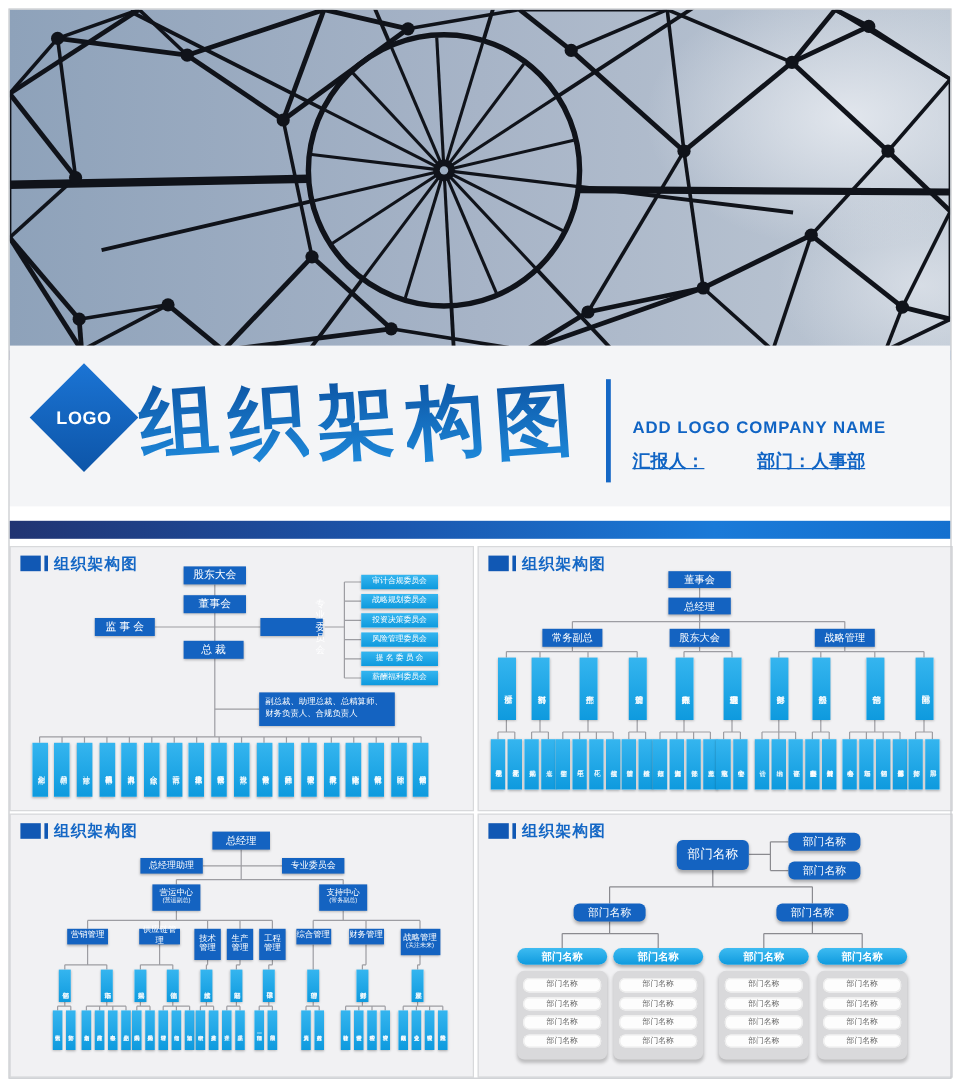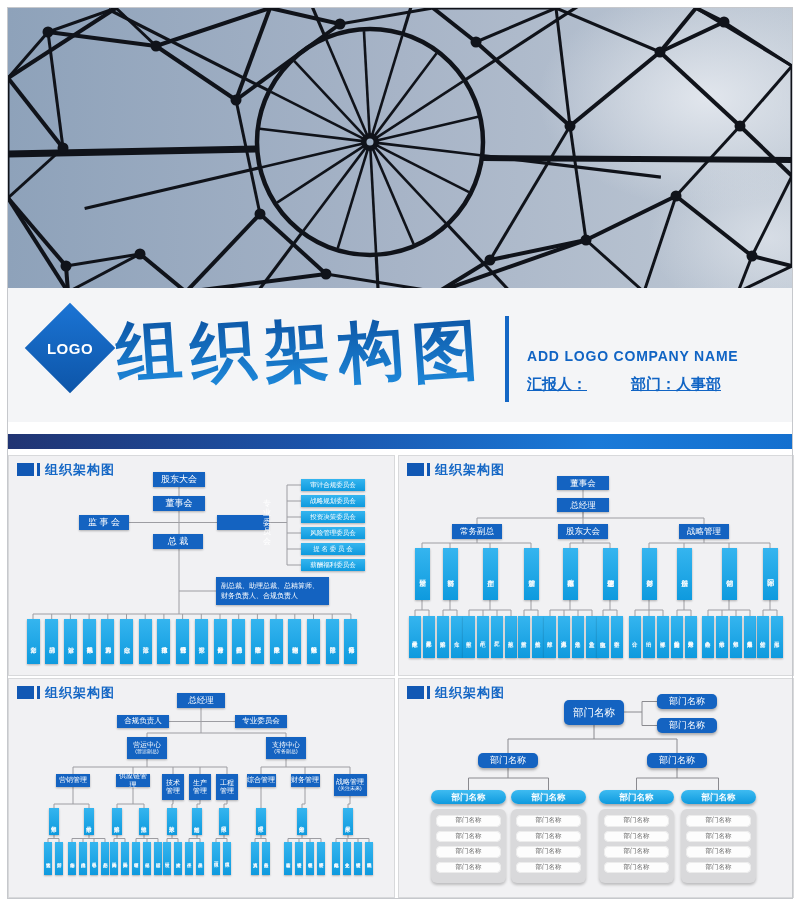--- a/index.html
+++ b/index.html
@@ -329,21 +329,21 @@
         <path d="M218 121V125M215 125H218M215 125V129" stroke="#9d9da2" stroke-width="1" fill="none"></path>
         <path d="M215 156V159.5M207 159.5H218M207 159.5V163M218 159.5V163" stroke="#9d9da2" stroke-width="1" fill="none"></path>
         <path d="M252 108V125M252 125H252M252 125V129" stroke="#9d9da2" stroke-width="1" fill="none"></path>
         <path d="M252 156V159.5M246 159.5H257M246 159.5V163M257 159.5V163" stroke="#9d9da2" stroke-width="1" fill="none"></path>
         <path d="M296 108V125M293 125H296M293 125V129" stroke="#9d9da2" stroke-width="1" fill="none"></path>
         <path d="M293 156V159.5M279 159.5H312M279 159.5V163M290 159.5V163M301 159.5V163M312 159.5V163" stroke="#9d9da2" stroke-width="1" fill="none"></path>
         <path d="M341 117V125M339 125H341M339 125V129" stroke="#9d9da2" stroke-width="1" fill="none"></path>
         <path d="M339 156V159.5M327 159.5H360M327 159.5V163M338 159.5V163M349 159.5V163M360 159.5V163" stroke="#9d9da2" stroke-width="1" fill="none"></path>
       </svg>
       <div class="b dk" style="left: 168px; top: 14px; width: 48px; height: 15px; font-size: 8.5px;">总经理</div>
-      <div class="b dk" style="left: 108px; top: 36px; width: 52px; height: 13px; font-size: 7.5px;">合规负责人</div>
+      <div class="b dk" style="left: 108px; top: 36px; width: 52px; height: 13px; font-size: 7.5px;">总经理助理</div>
       <div class="b dk" style="left: 226px; top: 36px; width: 52px; height: 13px; font-size: 7.5px;">专业委员会</div>
       <div class="b dk" style="left: 118px; top: 58px; width: 40px; height: 22px; font-size: 7px; flex-direction: column;">
         <div>营运中心</div>
         <div style="font-size: 5px;">(营运副总)</div>
       </div>
       <div class="b dk" style="left: 257px; top: 58px; width: 40px; height: 22px; font-size: 7px; flex-direction: column;">
         <div>支持中心</div>
         <div style="font-size: 5px;">(常务副总)</div>
       </div>
       <div class="b dk" style="left: 47px; top: 95px; width: 34px; height: 13px; font-size: 7px;">营销管理</div>

